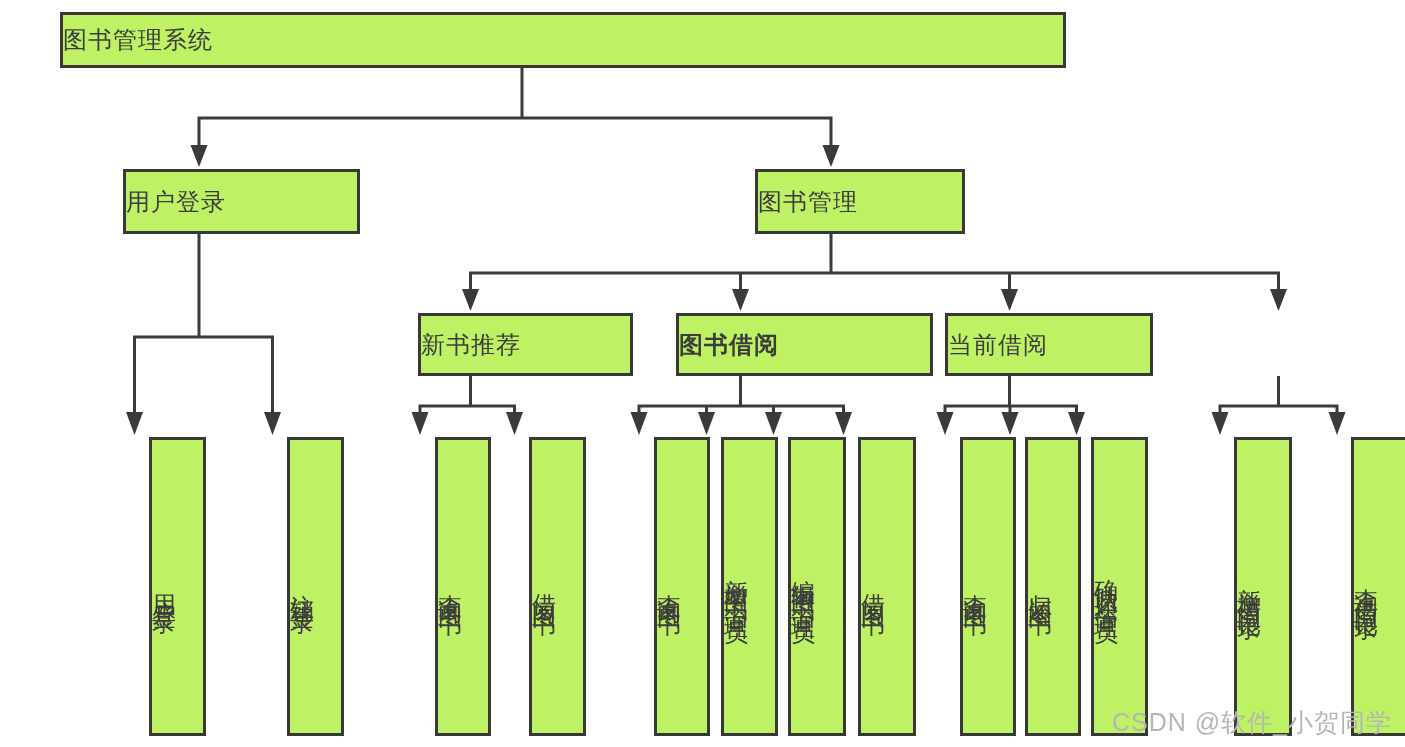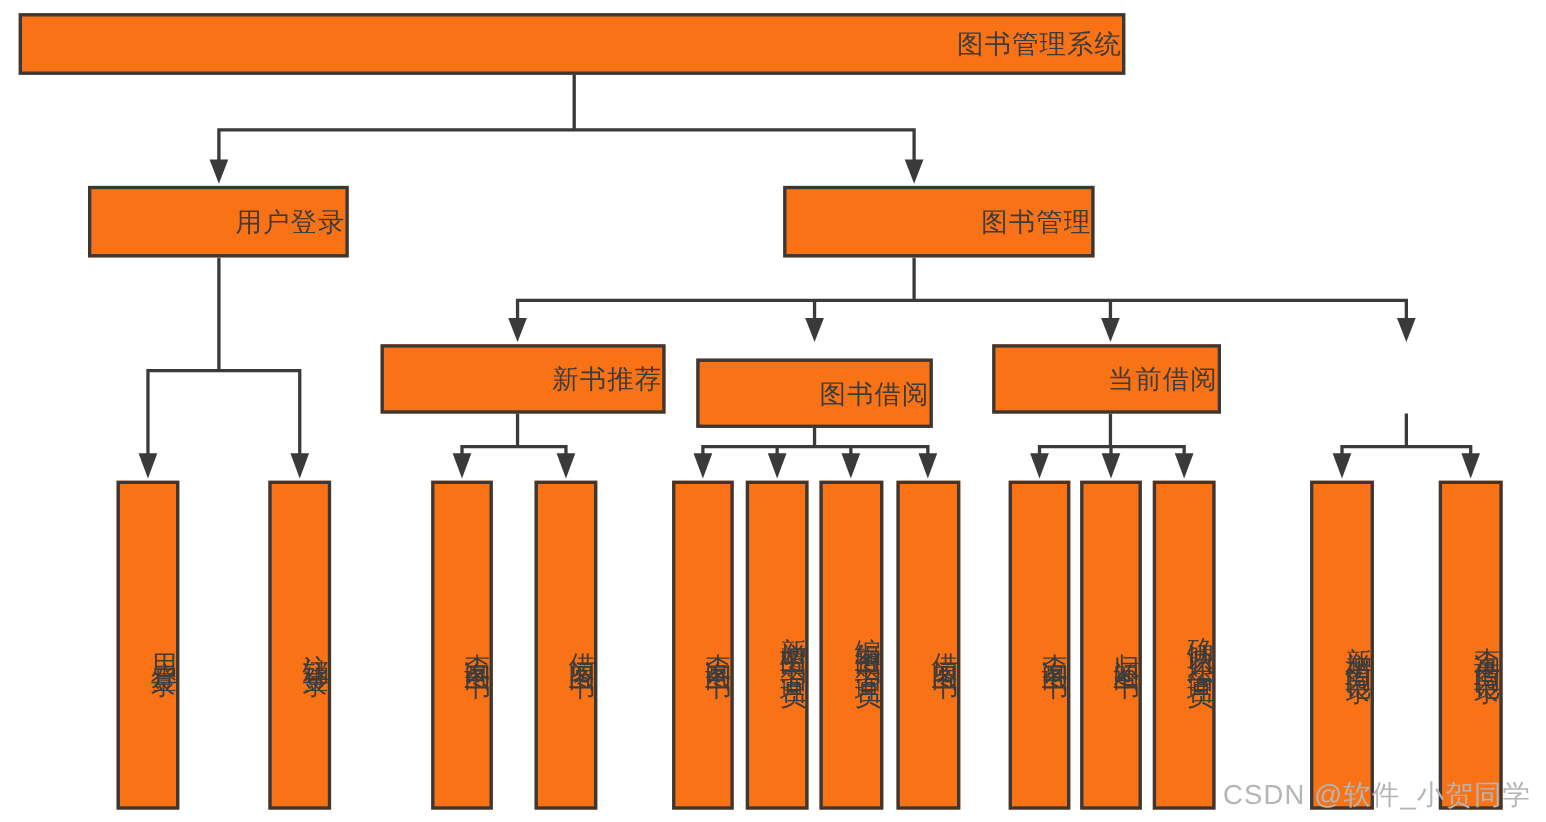--- a/index.html
+++ b/index.html
@@ -16,28 +16,29 @@
   }
   .connectors {
     position: absolute;
     left: 0; top: 0;
     width: 1405px; height: 747px;
   }
   .node {
     position: absolute;
     box-sizing: border-box;
     border: 3px solid #383838;
-    background: #f97316;
+    background: #bef264;
     display: flex;
     align-items: center;
-    justify-content: flex-end;
+    justify-content: flex-start;
     color: #3c3c3c;
     font-size: 24px;
     letter-spacing: 1px;
     z-index: 2;
+    margin-left: 43px;
   }
   .node.leaf span {
     writing-mode: vertical-rl;
     text-orientation: mixed;
     letter-spacing: 6px;
     font-size: 24px;
     line-height: 1;
   }
   .watermark {
     position: absolute;
@@ -102,28 +103,28 @@
     </g>
   </svg>
 
   <div class="node" style="left:17px; top:12px; width:1006px; height:56px;">
     <span>图书管理系统</span>
   </div>
 
   <div class="node" style="left:80px; top:169px; width:237px; height:65px;">
     <span>用户登录</span>
   </div>
-  <div class="node" style="left:712px; top:169px; width:283px; height:65px;">
+  <div class="node" style="left:712px; top:169px; width:210px; height:65px;">
     <span>图书管理</span>
   </div>
 
-  <div class="node" style="left:346px; top:313px; width:259px; height:63px;">
+  <div class="node" style="left:375px; top:313px; width:215px; height:63px;">
     <span>新书推荐</span>
   </div>
-  <div class="node" style="left:633px; top:326px; width:215px; height:63px;">
+  <div class="node" style="left:633px; top:313px; width:257px; height:63px;font-weight:bold;">
     <span>图书借阅</span>
   </div>
   <div class="node" style="left:902px; top:313px; width:208px; height:63px;">
     <span>当前借阅</span>
   </div>
 
   <div class="node leaf" style="left:106px; top:437px; width:57px; height:299px;">
     <span>用户登录</span>
   </div>
   <div class="node leaf" style="left:244px; top:437px; width:57px; height:299px;">

